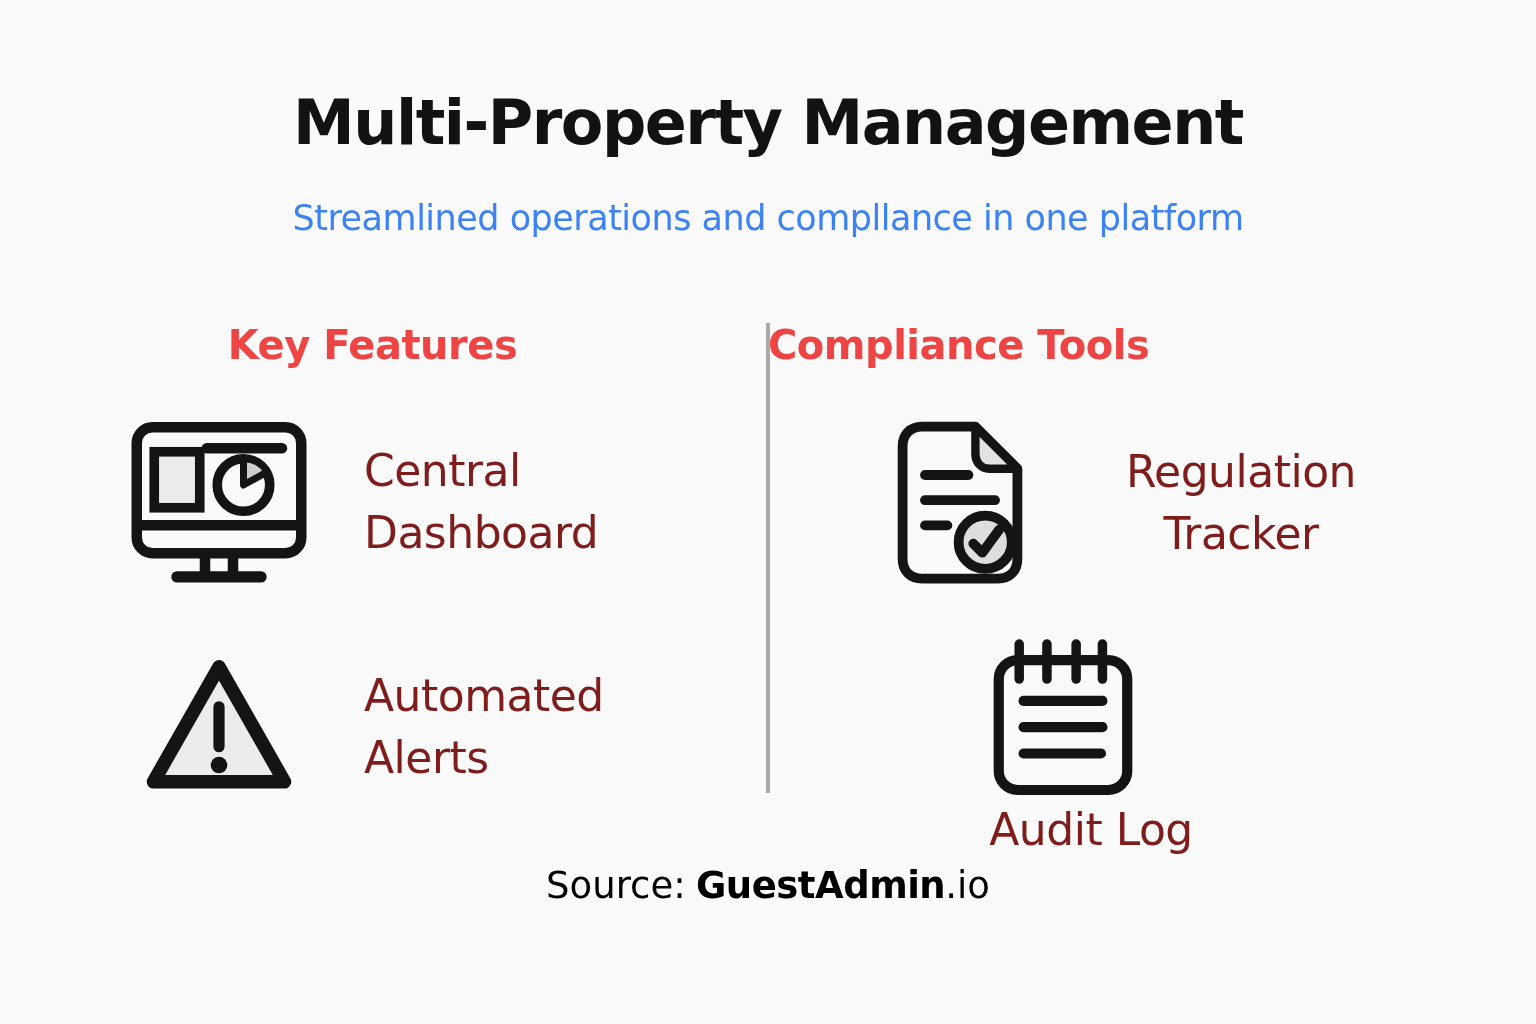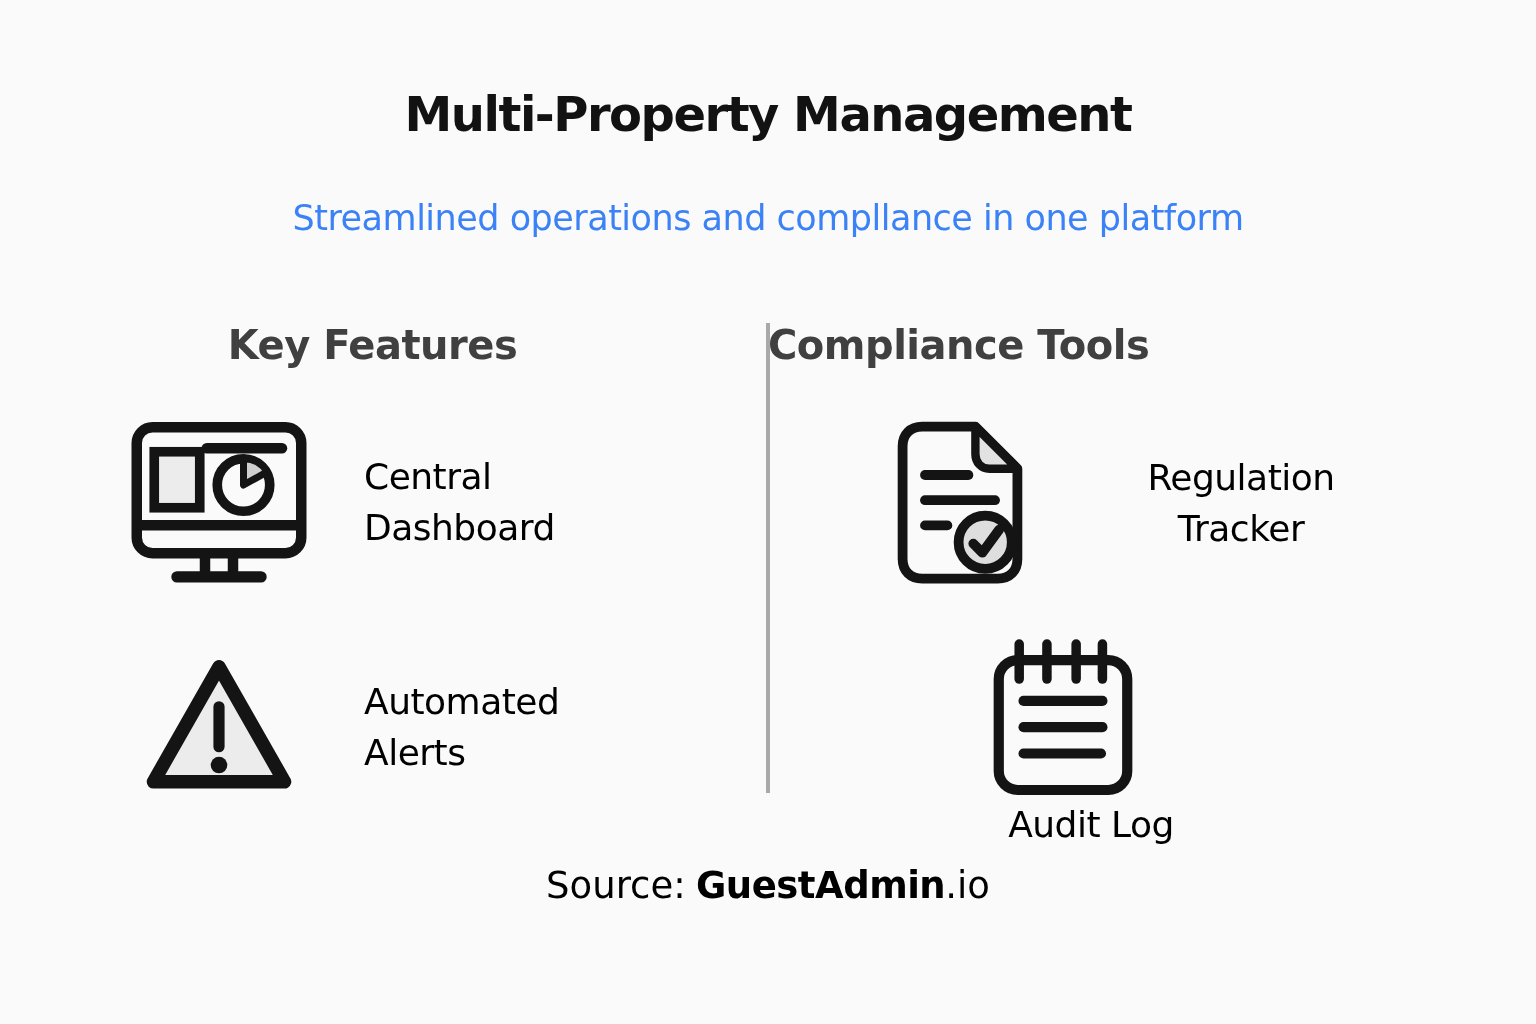--- a/index.html
+++ b/index.html
@@ -8,54 +8,54 @@
     position:relative;
     width:1536px; height:1024px;
     background:#fafafa;
     font-family:"DejaVu Sans","Liberation Sans",sans-serif;
     color:#141414;
     overflow:hidden;
   }
   .title {
     position:absolute; top:86px; left:0; width:100%;
     text-align:center;
-    font-size:48px; font-weight:700; letter-spacing:-1.5px;
+    font-size:62px; font-weight:700; letter-spacing:-1.5px;
     color:#121212;
   }
   .subtitle {
     position:absolute; top:198px; left:0; width:100%;
     text-align:center;
     font-size:35px; font-weight:400; letter-spacing:-0.5px;
     color:#3b82f6;
   }
   .col-header {
     position:absolute; top:322px;
     font-size:40px; font-weight:700; letter-spacing:-0.5px;
-    color:#404040;
+    color:#ef4444;
   }
   .col-header.left  { left:0px;  width:745px; text-align:center; }
   .col-header.right { left:768px; width:645px; text-align:left; }
   .divider {
     position:absolute; left:766px; top:323px;
     width:4px; height:470px;
     background:#a9a9a9;
   }
   .feature-row {
     position:absolute;
     display:flex; align-items:center;
   }
   .icon-box {
     display:flex; align-items:center; justify-content:center;
     flex:0 0 auto;
   }
   .icon-box.w-left  { width:182px; }
   .icon-box.w-right { width:150px; }
   .feature-label {
-    font-size:36px; font-weight:400; line-height:1.42;
-    letter-spacing:-0.5px; width:300px; color:#000000;
+    font-size:44px; font-weight:400; line-height:1.42;
+    letter-spacing:-0.5px; width:300px; color:#7f1d1d;
   }
   .gap-left  { margin-left:54px; }
   .gap-right { margin-left:56px;text-align:center; }
   .footer {
     position:absolute; top:864px; left:0; width:100%;
     text-align:center; font-size:37px; color:#000000;
   }
   .src-prefix { font-weight:400; margin-right:0.28em; }
   .src-brand  { font-weight:700; letter-spacing:-0.5px; }
   .src-suffix { font-weight:400; }

